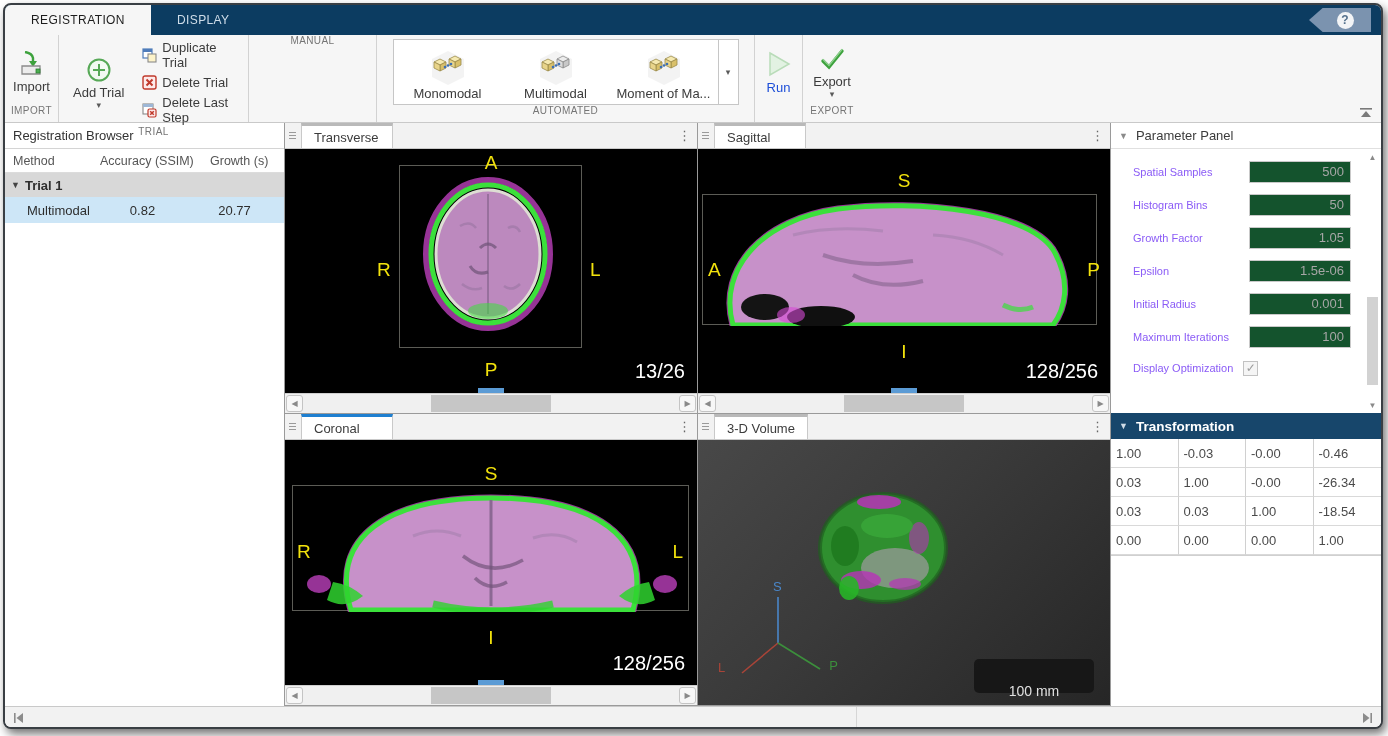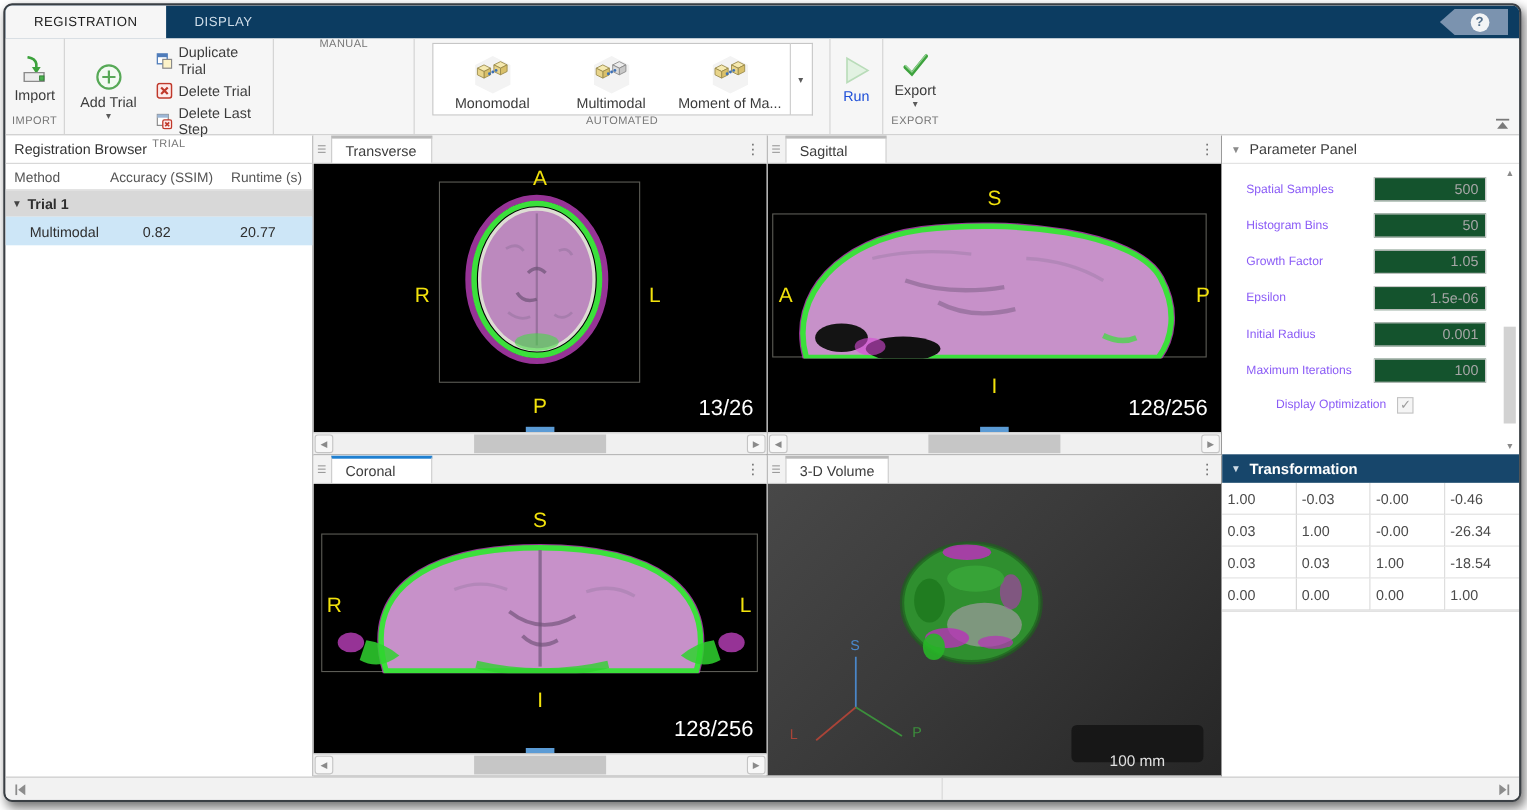--- a/index.html
+++ b/index.html
@@ -323,21 +323,21 @@
     </div>
   </div>
 
   <div class="main">
 
     <div class="browser">
       <div class="panel-title">Registration Browser</div>
       <div class="browser-header">
         <div class="bh-method">Method</div>
         <div class="bh-acc">Accuracy (SSIM)</div>
-        <div class="bh-run">Runtime (s)</div>
+        <div class="bh-run">Growth (s)</div>
       </div>
       <div class="trial-row">
         <span class="tri">▼</span>
         <span>Trial 1</span>
       </div>
       <div class="data-row selected">
         <div class="dr-method">Multimodal</div>
         <div class="dr-acc">0.82</div>
         <div class="dr-run">20.77</div>
       </div>
@@ -522,21 +522,21 @@
         </div>
         <div class="param-row">
           <span class="param-label">Initial Radius</span>
           <span class="param-input">0.001</span>
         </div>
         <div class="param-row">
           <span class="param-label">Maximum Iterations</span>
           <span class="param-input">100</span>
         </div>
         <div class="param-check">
-          <span class="param-label" style="flex:none;margin-left:27px;">Display Optimization</span>
+          <span class="param-label" style="flex:none;">Display Optimization</span>
           <span class="checkbox">✓</span>
         </div>
         <div class="rp-scrollbar">
           <div class="sa up">▲</div>
           <div class="thumb"></div>
           <div class="sa down">▼</div>
         </div>
       </div>
       <div class="tf-header">
         <span class="tri">▼</span>

